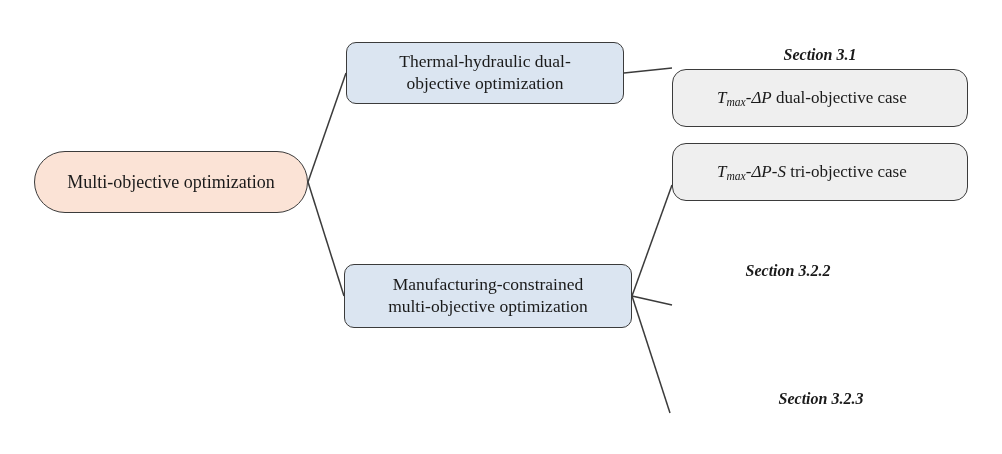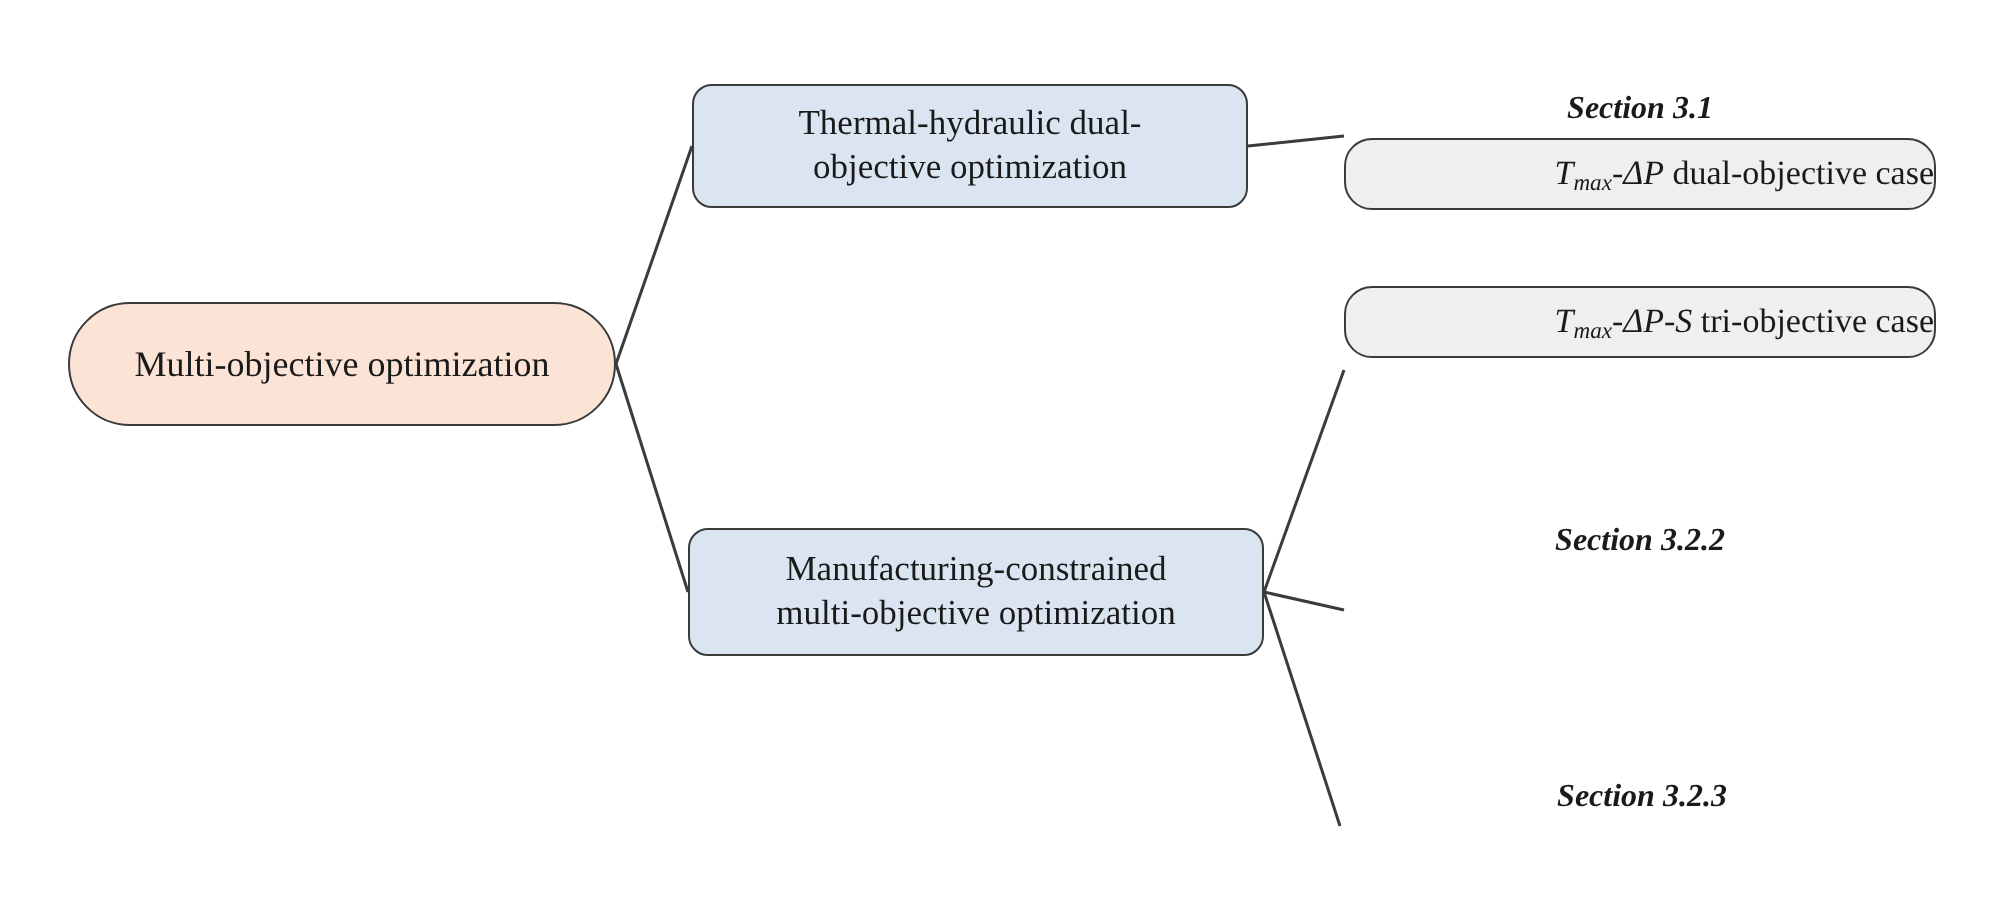--- a/index.html
+++ b/index.html
@@ -49,40 +49,40 @@
   #branch-0 { left: 346px; top: 42px;  width: 278px; height: 62px; }
   #branch-1 { left: 344px; top: 264px; width: 288px; height: 64px; }
   .leaf-group {
     position: absolute;
     width: 296px;
     text-align: center;
     z-index: 1;
   }
   #leaf-0 { left: 672px; top: 28px; margin-top: 16px; }
   #leaf-1 { left: 672px; top: 140px; }
-  #leaf-2 { left: 672px; top: 260px; }
+  #leaf-2 { left: 640px; top: 260px; }
   #leaf-3 { left: 670px; top: 368px; width: 302px; margin-top: 20px; }
   .section-label {
     font-size: 16px;
     font-style: italic;
     font-weight: 700;
     height: 22px;
     line-height: 22px;
     color: #1a1a1a;
   }
   .leaf-box {
     box-sizing: border-box;
     margin-top: 3px;
-    height: 36px;
+    height: 58px;
     border-radius: 14px;
     background: var(--leaf-fill, #efefef);
     border: 1.5px solid var(--border, #3b3b3b);
     display: flex;
     align-items: center;
-    justify-content: flex-end;
+    justify-content: flex-start;
     font-size: 17px;
     padding-left: 44px;
   }
   .leaf-text { white-space: pre; }
   .mvar { font-style: italic; }
   .msub {
     font-style: italic;
     font-size: 0.68em;
     line-height: 0;
     vertical-align: -0.25em;

